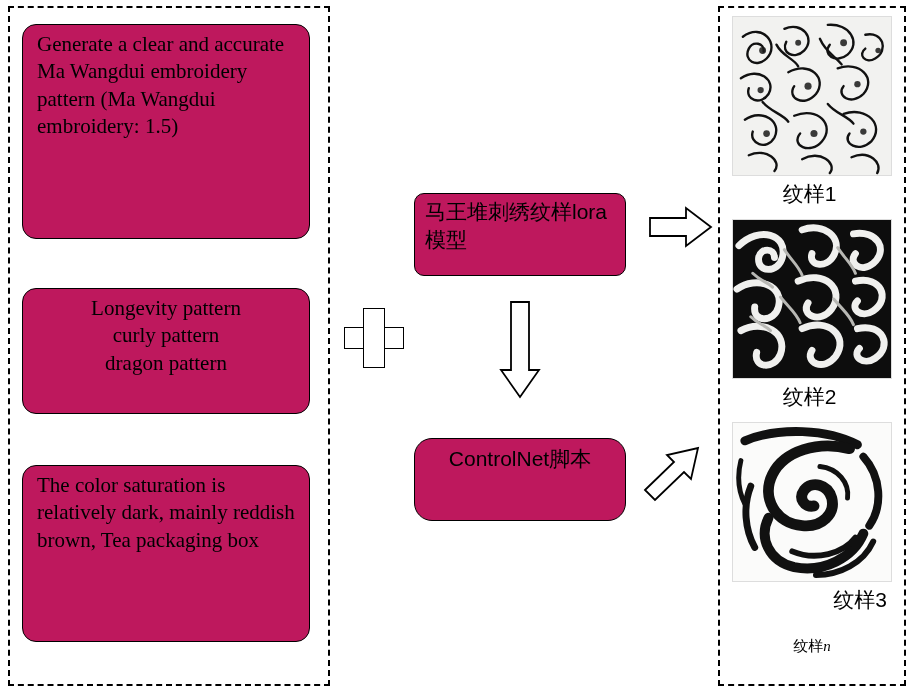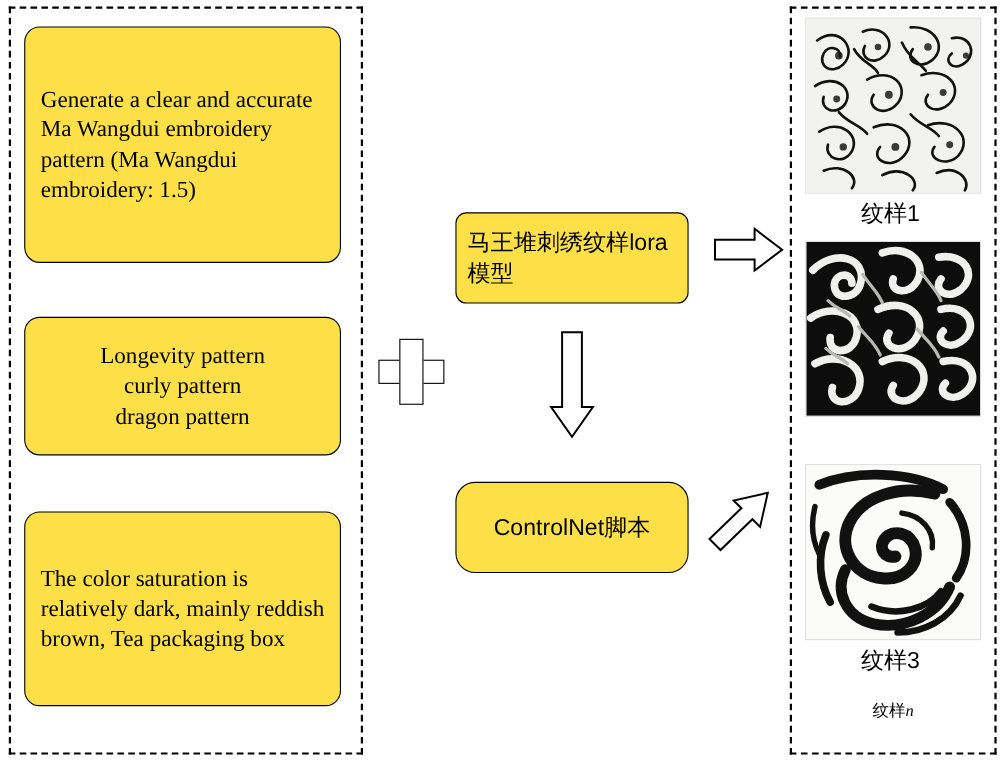--- a/index.html
+++ b/index.html
@@ -41,23 +41,22 @@
     width: 188px;
     height: 680px;
   }
 
   
   .round-box {
     position: absolute;
     border: 1.6px solid #000;
     border-radius: 14px;
     box-sizing: border-box;
-    background: #fde047;
+    background: #be185d;
     display: flex;
-    align-items: center;
     padding: 6px 14px;
   }
   .round-box .txt {
     font-size: 21px;
     line-height: 1.30;
     width: 100%;
     white-space: pre-line;
   }
 
   #prompt-box-1 { left: 22px;  top: 24px;  width: 288px; height: 215px; }
@@ -144,21 +143,21 @@
     border: 1px solid #ddd;
     box-sizing: border-box;
   }
   .result-label {
     font-size: 21px;
     margin-top: 4px;
     font-family: "Liberation Sans", sans-serif;
   }
   #result-1 { left: 732px; top: 16px; }
   #result-2 { left: 732px; top: 219px; }
-  #result-3 { left: 732px; top: 422px; }
+  #result-3 { left: 732px; top: 422px; text-align: right; }
   #result-n {
     position: absolute;
     left: 732px;
     top: 637px;
     width: 160px;
     text-align: center;
     font-size: 15px;
     font-family: "Liberation Sans", sans-serif;
   }
   #result-n .ital { font-family: "Liberation Serif", serif; font-style: italic; }
@@ -266,20 +265,21 @@
       </g>
       <g fill="none" stroke="#b8b8b4" stroke-width="3" stroke-linecap="round">
         <path d="M52,30 C60,42 66,46 70,56"></path>
         <path d="M106,28 C114,40 120,44 124,54"></path>
         <path d="M48,78 C58,90 64,94 68,104"></path>
         <path d="M102,80 C112,92 118,96 122,106"></path>
         <path d="M20,54 C28,62 34,62 40,68"></path>
         <path d="M18,98 C26,106 32,106 38,112"></path>
       </g>
     </svg>
+    <div class="result-label">纹样2</div>
   </div>
 
   <div class="result-item" id="result-3">
     <svg class="result-img" viewBox="0 0 160 160" preserveAspectRatio="none">
       <rect x="0" y="0" width="160" height="160" fill="#fbfbfa"></rect>
       <g fill="none" stroke="#111111" stroke-linecap="round">
         <path d="M12,18 C46,4 96,6 126,22" stroke-width="9"></path>
         <path d="M132,34 C150,54 152,84 138,104" stroke-width="8"></path>
         <path d="M118,26 C86,18 52,28 40,52 C28,76 44,102 70,104 C90,106 104,92 100,76 C96,62 80,58 72,68 C66,76 72,86 82,84" stroke-width="11"></path>
         <path d="M36,96 C26,116 36,140 62,146 C92,152 122,136 132,112" stroke-width="10"></path>

